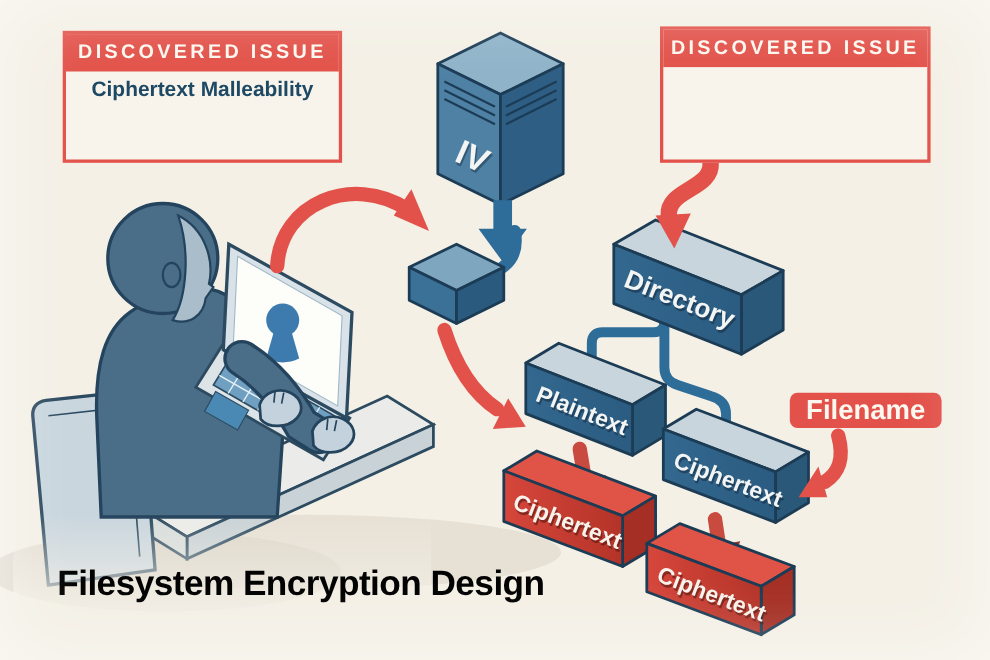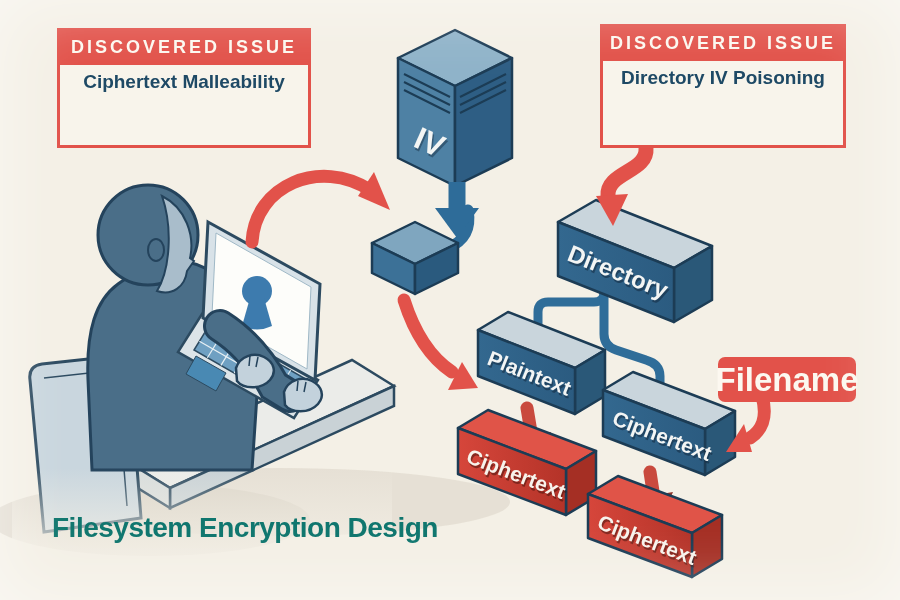--- a/index.html
+++ b/index.html
@@ -10,26 +10,26 @@
   .illu{position:absolute;left:0;top:0;}
   
   .callout{position:absolute;border:3px solid #E2524A;background:#F8F4EB;box-sizing:border-box;}
   .callout .hdr{background:#E2524A;color:#FCF8F0;font-weight:bold;font-size:18px;
         letter-spacing:3px;text-align:center;padding:6px 0 7px 0;}
   .callout .body{color:#1E4965;font-weight:bold;font-size:19px;line-height:1.07;
         text-align:center;padding:7px 6px 0 6px;}
   .co-left{left:57px;top:28px;width:254px;height:120px;}
   .co-right{left:600px;top:24px;width:246px;height:124px;}
   
-  .fn-tag{position:absolute;left:718px;top:357px;width:138px;height:45px;background:#E2524A;
-        border-radius:7px;color:#FCF8F0;font-weight:bold;font-size:33px;display:flex;
+  .fn-tag{position:absolute;left:718px;top:357px;width:138px;height:32px;background:#E2524A;
+        border-radius:7px;color:#FCF8F0;font-weight:bold;font-size:25px;display:flex;
         align-items:center;justify-content:center;}
   
-  .title{position:absolute;left:52px;top:512px;font-size:28px;font-weight:bold;
-        color:#0f766e;letter-spacing:-0.5px;}
+  .title{position:absolute;left:52px;top:512px;font-size:32px;font-weight:bold;
+        color:#000000;letter-spacing:-0.5px;}
   svg text{font-family:"Liberation Sans",sans-serif;font-weight:bold;}
 </style>
 </head>
 <body>
 
 <div class="stage">
 
 <svg class="illu" width="900" height="600" viewBox="0 0 900 600">
   <defs>
     <linearGradient id="redGrad" x1="0" y1="0" x2="1" y2="0">
@@ -212,19 +212,18 @@
   </g>
 </svg>
 
   <div class="callout co-left">
     <div class="hdr">DISCOVERED ISSUE</div>
     <div class="body">Ciphertext Malleability</div>
   </div>
 
   <div class="callout co-right">
     <div class="hdr">DISCOVERED ISSUE</div>
-    <div class="body">Directory IV Poisoning</div>
   </div>
 
   <div class="fn-tag">Filename</div>
 
   <div class="title">Filesystem Encryption Design</div>
 </div>
 
 </body></html>

